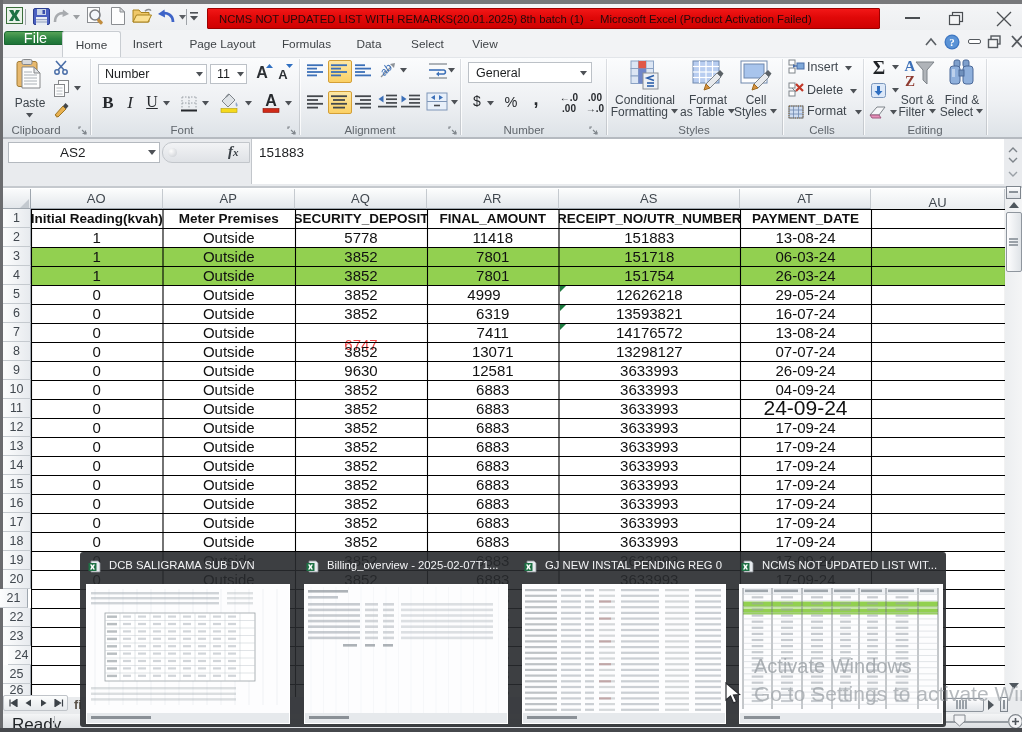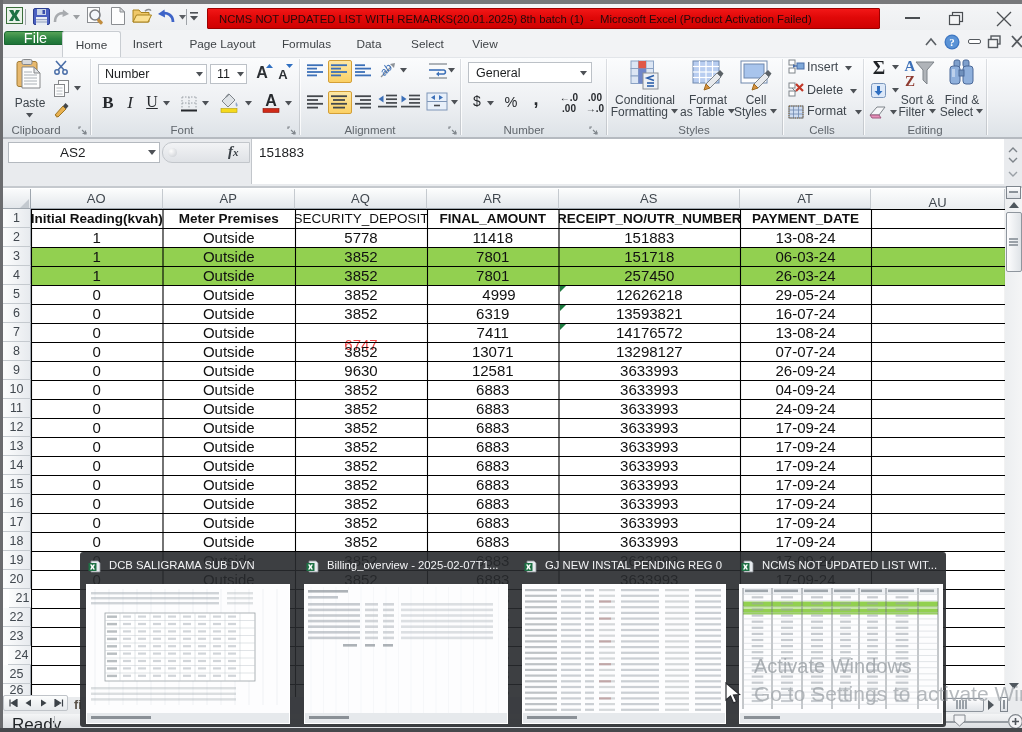--- a/index.html
+++ b/index.html
@@ -555,30 +555,30 @@
 <div class="ab ctr" style="left:3px;top:398.5px;width:28px;height:19px;background:linear-gradient(to right,#fcfdfd,#e7eaee);border-right:1px solid #9ea6ae;border-bottom:1px solid #c5cacf;font-size:12.5px;color:#40474e;overflow:hidden">11</div>
 <div class="ab ctr" style="left:3px;top:417.5px;width:28px;height:19px;background:linear-gradient(to right,#fcfdfd,#e7eaee);border-right:1px solid #9ea6ae;border-bottom:1px solid #c5cacf;font-size:12.5px;color:#40474e;overflow:hidden">12</div>
 <div class="ab ctr" style="left:3px;top:436.5px;width:28px;height:19px;background:linear-gradient(to right,#fcfdfd,#e7eaee);border-right:1px solid #9ea6ae;border-bottom:1px solid #c5cacf;font-size:12.5px;color:#40474e;overflow:hidden">13</div>
 <div class="ab ctr" style="left:3px;top:455.5px;width:28px;height:19px;background:linear-gradient(to right,#fcfdfd,#e7eaee);border-right:1px solid #9ea6ae;border-bottom:1px solid #c5cacf;font-size:12.5px;color:#40474e;overflow:hidden">14</div>
 <div class="ab ctr" style="left:3px;top:474.5px;width:28px;height:19px;background:linear-gradient(to right,#fcfdfd,#e7eaee);border-right:1px solid #9ea6ae;border-bottom:1px solid #c5cacf;font-size:12.5px;color:#40474e;overflow:hidden">15</div>
 <div class="ab ctr" style="left:3px;top:493.5px;width:28px;height:19px;background:linear-gradient(to right,#fcfdfd,#e7eaee);border-right:1px solid #9ea6ae;border-bottom:1px solid #c5cacf;font-size:12.5px;color:#40474e;overflow:hidden">16</div>
 <div class="ab ctr" style="left:3px;top:512.5px;width:28px;height:19px;background:linear-gradient(to right,#fcfdfd,#e7eaee);border-right:1px solid #9ea6ae;border-bottom:1px solid #c5cacf;font-size:12.5px;color:#40474e;overflow:hidden">17</div>
 <div class="ab ctr" style="left:3px;top:531.5px;width:28px;height:19px;background:linear-gradient(to right,#fcfdfd,#e7eaee);border-right:1px solid #9ea6ae;border-bottom:1px solid #c5cacf;font-size:12.5px;color:#40474e;overflow:hidden">18</div>
 <div class="ab ctr" style="left:3px;top:550.5px;width:28px;height:19px;background:linear-gradient(to right,#fcfdfd,#e7eaee);border-right:1px solid #9ea6ae;border-bottom:1px solid #c5cacf;font-size:12.5px;color:#40474e;overflow:hidden">19</div>
 <div class="ab ctr" style="left:3px;top:569.5px;width:28px;height:19px;background:linear-gradient(to right,#fcfdfd,#e7eaee);border-right:1px solid #9ea6ae;border-bottom:1px solid #c5cacf;font-size:12.5px;color:#40474e;overflow:hidden">20</div>
-<div class="ab ctr" style="left:9px;top:588.5px;width:28px;height:19px;background:linear-gradient(to right,#fcfdfd,#e7eaee);border-right:1px solid #9ea6ae;border-bottom:1px solid #c5cacf;font-size:12.5px;color:#40474e;overflow:hidden">21</div>
+<div class="ab ctr" style="left:0;top:588.5px;width:28px;height:19px;background:linear-gradient(to right,#fcfdfd,#e7eaee);border-right:1px solid #9ea6ae;border-bottom:1px solid #c5cacf;font-size:12.5px;color:#40474e;overflow:hidden">21</div>
 <div class="ab ctr" style="left:3px;top:607.5px;width:28px;height:19px;background:linear-gradient(to right,#fcfdfd,#e7eaee);border-right:1px solid #9ea6ae;border-bottom:1px solid #c5cacf;font-size:12.5px;color:#40474e;overflow:hidden">22</div>
 <div class="ab ctr" style="left:3px;top:626.5px;width:28px;height:19px;background:linear-gradient(to right,#fcfdfd,#e7eaee);border-right:1px solid #9ea6ae;border-bottom:1px solid #c5cacf;font-size:12.5px;color:#40474e;overflow:hidden">23</div>
 <div class="ab ctr" style="left:8px;top:645.5px;width:28px;height:19px;background:linear-gradient(to right,#fcfdfd,#e7eaee);border-right:1px solid #9ea6ae;border-bottom:1px solid #c5cacf;font-size:12.5px;color:#40474e;overflow:hidden">24</div>
 <div class="ab ctr" style="left:3px;top:664.5px;width:28px;height:19px;background:linear-gradient(to right,#fcfdfd,#e7eaee);border-right:1px solid #9ea6ae;border-bottom:1px solid #c5cacf;font-size:12.5px;color:#40474e;overflow:hidden">25</div>
 <div class="ab ctr" style="left:3px;top:683.5px;width:28px;height:13.5px;background:linear-gradient(to right,#fcfdfd,#e7eaee);border-right:1px solid #9ea6ae;border-bottom:1px solid #c5cacf;font-size:12.5px;color:#40474e;overflow:hidden">26</div>
 <div class="ab" style="left:31px;top:208.5px;width:974px;height:488.5px;background:#fff"></div>
 <div class="ab ctr" style="left:31px;top:208.5px;width:131.5px;height:19px;font-weight:bold;font-size:13.5px;color:#111;overflow:hidden;white-space:nowrap">Initial Reading(kvah)</div>
 <div class="ab ctr" style="left:162.5px;top:208.5px;width:132.5px;height:19px;font-weight:bold;font-size:13.5px;color:#111;overflow:hidden;white-space:nowrap">Meter Premises</div>
-<div class="ab ctr" style="left:295px;top:208.5px;width:132px;height:19px;font-weight:normal;font-size:13.5px;color:#111;overflow:hidden;white-space:nowrap">SECURITY_DEPOSIT</div>
+<div class="ab ctr" style="left:295px;top:208.5px;width:132px;height:19px;font-weight:bold;font-size:13.5px;color:#111;overflow:hidden;white-space:nowrap">SECURITY_DEPOSIT</div>
 <div class="ab ctr" style="left:427px;top:208.5px;width:131.5px;height:19px;font-weight:bold;font-size:13.5px;color:#111;overflow:hidden;white-space:nowrap">FINAL_AMOUNT</div>
 <div class="ab ctr" style="left:558.5px;top:208.5px;width:181.5px;height:19px;font-weight:bold;font-size:13.5px;color:#111;overflow:hidden;white-space:nowrap">RECEIPT_NO/UTR_NUMBER</div>
 <div class="ab ctr" style="left:740px;top:208.5px;width:131px;height:19px;font-weight:bold;font-size:13.5px;color:#111;overflow:hidden;white-space:nowrap">PAYMENT_DATE</div>
 <div class="ab ctr" style="left:871px;top:208.5px;width:134px;height:19px;font-weight:bold;font-size:13.5px;color:#111;overflow:hidden;white-space:nowrap"></div>
 <div class="ab ctr" style="left:31px;top:227.5px;width:131.5px;height:19px;font-size:15px;color:#111;overflow:hidden;white-space:nowrap">1</div>
 <div class="ab ctr" style="left:162.5px;top:227.5px;width:132.5px;height:19px;font-size:15px;color:#111;overflow:hidden;white-space:nowrap">Outside</div>
 <div class="ab ctr" style="left:295px;top:227.5px;width:132px;height:19px;font-size:15px;color:#111;overflow:hidden;white-space:nowrap">5778</div>
 <div class="ab ctr" style="left:427px;top:227.5px;width:131.5px;height:19px;font-size:15px;color:#111;overflow:hidden;white-space:nowrap">11418</div>
 <div class="ab ctr" style="left:558.5px;top:227.5px;width:181.5px;height:19px;font-size:15px;color:#111;overflow:hidden;white-space:nowrap">151883</div>
 <div class="ab ctr" style="left:740px;top:227.5px;width:131px;height:19px;font-size:15px;color:#111;overflow:hidden;white-space:nowrap">13-08-24</div>
@@ -589,27 +589,27 @@
 <div class="ab ctr" style="left:295px;top:246.5px;width:132px;height:19px;font-size:15px;color:#111;overflow:hidden;white-space:nowrap">3852</div>
 <div class="ab ctr" style="left:427px;top:246.5px;width:131.5px;height:19px;font-size:15px;color:#111;overflow:hidden;white-space:nowrap">7801</div>
 <div class="ab ctr" style="left:558.5px;top:246.5px;width:181.5px;height:19px;font-size:15px;color:#111;overflow:hidden;white-space:nowrap">151718</div>
 <div class="ab ctr" style="left:740px;top:246.5px;width:131px;height:19px;font-size:15px;color:#111;overflow:hidden;white-space:nowrap">06-03-24</div>
 <div class="ab ctr" style="left:871px;top:246.5px;width:134px;height:19px;font-size:15px;color:#111;overflow:hidden;white-space:nowrap"></div>
 <div class="ab" style="left:31px;top:265.5px;width:974px;height:19px;background:#92d050"></div>
 <div class="ab ctr" style="left:31px;top:265.5px;width:131.5px;height:19px;font-size:15px;color:#111;overflow:hidden;white-space:nowrap">1</div>
 <div class="ab ctr" style="left:162.5px;top:265.5px;width:132.5px;height:19px;font-size:15px;color:#111;overflow:hidden;white-space:nowrap">Outside</div>
 <div class="ab ctr" style="left:295px;top:265.5px;width:132px;height:19px;font-size:15px;color:#111;overflow:hidden;white-space:nowrap">3852</div>
 <div class="ab ctr" style="left:427px;top:265.5px;width:131.5px;height:19px;font-size:15px;color:#111;overflow:hidden;white-space:nowrap">7801</div>
-<div class="ab ctr" style="left:558.5px;top:265.5px;width:181.5px;height:19px;font-size:15px;color:#111;overflow:hidden;white-space:nowrap">257450</div>
+<div class="ab ctr" style="left:558.5px;top:265.5px;width:181.5px;height:19px;font-size:15px;color:#111;overflow:hidden;white-space:nowrap">151754</div>
 <div class="ab ctr" style="left:740px;top:265.5px;width:131px;height:19px;font-size:15px;color:#111;overflow:hidden;white-space:nowrap">26-03-24</div>
 <div class="ab ctr" style="left:871px;top:265.5px;width:134px;height:19px;font-size:15px;color:#111;overflow:hidden;white-space:nowrap"></div>
 <div class="ab ctr" style="left:31px;top:284.5px;width:131.5px;height:19px;font-size:15px;color:#111;overflow:hidden;white-space:nowrap">0</div>
 <div class="ab ctr" style="left:162.5px;top:284.5px;width:132.5px;height:19px;font-size:15px;color:#111;overflow:hidden;white-space:nowrap">Outside</div>
 <div class="ab ctr" style="left:295px;top:284.5px;width:132px;height:19px;font-size:15px;color:#111;overflow:hidden;white-space:nowrap">3852</div>
-<div class="ab ctr" style="left:427px;top:284.5px;width:144px;height:19px;font-size:15px;color:#111;overflow:hidden;white-space:nowrap">4999</div>
+<div class="ab ctr" style="left:412px;top:284.5px;width:144px;height:19px;font-size:15px;color:#111;overflow:hidden;white-space:nowrap">4999</div>
 <div class="ab ctr" style="left:558.5px;top:284.5px;width:181.5px;height:19px;font-size:15px;color:#111;overflow:hidden;white-space:nowrap">12626218</div>
 <div class="ab ctr" style="left:740px;top:284.5px;width:131px;height:19px;font-size:15px;color:#111;overflow:hidden;white-space:nowrap">29-05-24</div>
 <div class="ab ctr" style="left:871px;top:284.5px;width:134px;height:19px;font-size:15px;color:#111;overflow:hidden;white-space:nowrap"></div>
 <svg class="ab" style="left:560.0px;top:286.0px" width="6" height="6">
     <path d="M0 0 L6 0 L0 6 Z" fill="#1d7a3e"></path>
   </svg>
 <div class="ab ctr" style="left:31px;top:303.5px;width:131.5px;height:19px;font-size:15px;color:#111;overflow:hidden;white-space:nowrap">0</div>
 <div class="ab ctr" style="left:162.5px;top:303.5px;width:132.5px;height:19px;font-size:15px;color:#111;overflow:hidden;white-space:nowrap">Outside</div>
 <div class="ab ctr" style="left:295px;top:303.5px;width:132px;height:19px;font-size:15px;color:#111;overflow:hidden;white-space:nowrap">3852</div>
 <div class="ab ctr" style="left:427px;top:303.5px;width:131.5px;height:19px;font-size:15px;color:#111;overflow:hidden;white-space:nowrap">6319</div>
@@ -648,21 +648,21 @@
 <div class="ab ctr" style="left:295px;top:379.5px;width:132px;height:19px;font-size:15px;color:#111;overflow:hidden;white-space:nowrap">3852</div>
 <div class="ab ctr" style="left:427px;top:379.5px;width:131.5px;height:19px;font-size:15px;color:#111;overflow:hidden;white-space:nowrap">6883</div>
 <div class="ab ctr" style="left:558.5px;top:379.5px;width:181.5px;height:19px;font-size:15px;color:#111;overflow:hidden;white-space:nowrap">3633993</div>
 <div class="ab ctr" style="left:740px;top:379.5px;width:131px;height:19px;font-size:15px;color:#111;overflow:hidden;white-space:nowrap">04-09-24</div>
 <div class="ab ctr" style="left:871px;top:379.5px;width:134px;height:19px;font-size:15px;color:#111;overflow:hidden;white-space:nowrap"></div>
 <div class="ab ctr" style="left:31px;top:398.5px;width:131.5px;height:19px;font-size:15px;color:#111;overflow:hidden;white-space:nowrap">0</div>
 <div class="ab ctr" style="left:162.5px;top:398.5px;width:132.5px;height:19px;font-size:15px;color:#111;overflow:hidden;white-space:nowrap">Outside</div>
 <div class="ab ctr" style="left:295px;top:398.5px;width:132px;height:19px;font-size:15px;color:#111;overflow:hidden;white-space:nowrap">3852</div>
 <div class="ab ctr" style="left:427px;top:398.5px;width:131.5px;height:19px;font-size:15px;color:#111;overflow:hidden;white-space:nowrap">6883</div>
 <div class="ab ctr" style="left:558.5px;top:398.5px;width:181.5px;height:19px;font-size:15px;color:#111;overflow:hidden;white-space:nowrap">3633993</div>
-<div class="ab ctr" style="left:740px;top:398.5px;width:131px;height:19px;font-size:15px;color:#111;overflow:hidden;white-space:nowrap">24-09-24</div>
+<div class="ab ctr" style="left:740px;top:398.5px;width:131px;height:19px;font-size:21px;color:#111;overflow:hidden;white-space:nowrap">24-09-24</div>
 <div class="ab ctr" style="left:871px;top:398.5px;width:134px;height:19px;font-size:15px;color:#111;overflow:hidden;white-space:nowrap"></div>
 <div class="ab ctr" style="left:31px;top:417.5px;width:131.5px;height:19px;font-size:15px;color:#111;overflow:hidden;white-space:nowrap">0</div>
 <div class="ab ctr" style="left:162.5px;top:417.5px;width:132.5px;height:19px;font-size:15px;color:#111;overflow:hidden;white-space:nowrap">Outside</div>
 <div class="ab ctr" style="left:295px;top:417.5px;width:132px;height:19px;font-size:15px;color:#111;overflow:hidden;white-space:nowrap">3852</div>
 <div class="ab ctr" style="left:427px;top:417.5px;width:131.5px;height:19px;font-size:15px;color:#111;overflow:hidden;white-space:nowrap">6883</div>
 <div class="ab ctr" style="left:558.5px;top:417.5px;width:181.5px;height:19px;font-size:15px;color:#111;overflow:hidden;white-space:nowrap">3633993</div>
 <div class="ab ctr" style="left:740px;top:417.5px;width:131px;height:19px;font-size:15px;color:#111;overflow:hidden;white-space:nowrap">17-09-24</div>
 <div class="ab ctr" style="left:871px;top:417.5px;width:134px;height:19px;font-size:15px;color:#111;overflow:hidden;white-space:nowrap"></div>
 <div class="ab ctr" style="left:31px;top:436.5px;width:131.5px;height:19px;font-size:15px;color:#111;overflow:hidden;white-space:nowrap">0</div>
 <div class="ab ctr" style="left:162.5px;top:436.5px;width:132.5px;height:19px;font-size:15px;color:#111;overflow:hidden;white-space:nowrap">Outside</div>

